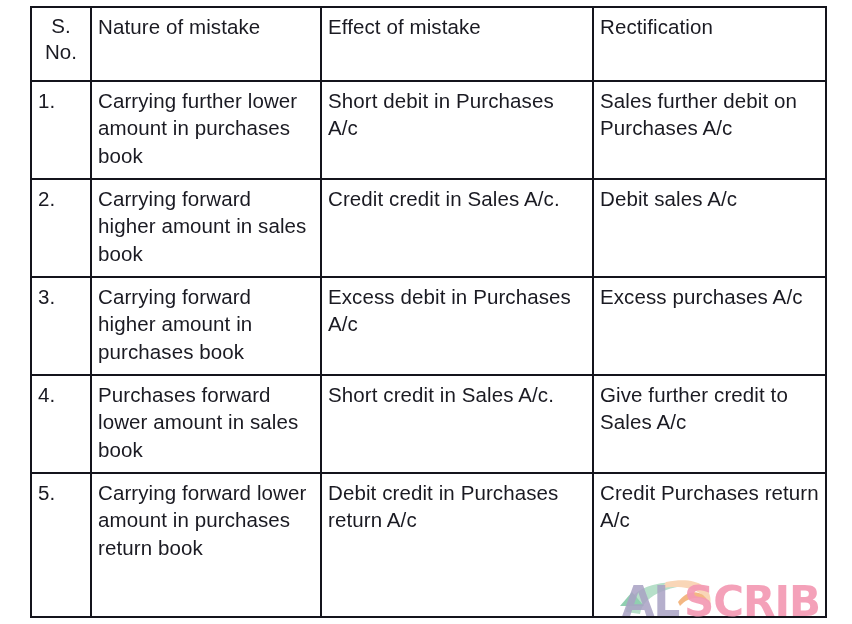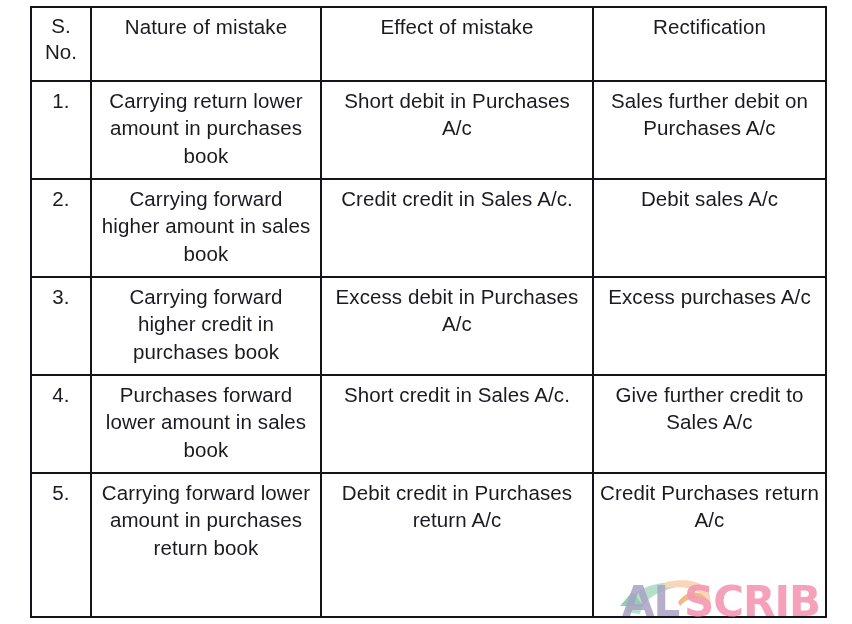--- a/index.html
+++ b/index.html
@@ -37,21 +37,21 @@
     border-collapse: collapse;
     width: 795px;
     table-layout: fixed;
     background: #ffffff;
   }
 
   table.mistake-table td,
   table.mistake-table th {
     border: 2px solid #14141c;
     vertical-align: top;
-    text-align: center;
+    text-align: left;
     font-weight: normal;
     font-size: 20.5px;
     line-height: 1.33;
     padding: 5px 6px 5px 6px;
     color: #1a1a22;
     letter-spacing: 0.1px;
   }
 
   
   col.c-sno   { width: 60px; }
@@ -133,33 +133,33 @@
           </th>
           <th>Nature of mistake</th>
           <th>Effect of mistake</th>
           <th>Rectification</th>
         </tr>
       </thead>
 
       <tbody>
         <tr>
           <td class="sno-cell">1.</td>
-          <td>Carrying return lower amount in purchases book</td>
+          <td>Carrying further lower amount in purchases book</td>
           <td>Short debit in Purchases A/c</td>
           <td>Sales further debit on Purchases A/c</td>
         </tr>
         <tr>
           <td class="sno-cell">2.</td>
           <td>Carrying forward higher amount in sales book</td>
           <td>Credit credit in Sales A/c.</td>
           <td>Debit sales A/c</td>
         </tr>
         <tr>
           <td class="sno-cell">3.</td>
-          <td>Carrying forward higher credit in purchases book</td>
+          <td>Carrying forward higher amount in purchases book</td>
           <td>Excess debit in Purchases A/c</td>
           <td>Excess purchases A/c</td>
         </tr>
         <tr>
           <td class="sno-cell">4.</td>
           <td>Purchases forward lower amount in sales book</td>
           <td>Short credit in Sales A/c.</td>
           <td>Give further credit to Sales A/c</td>
         </tr>
         <tr class="r-tall">

